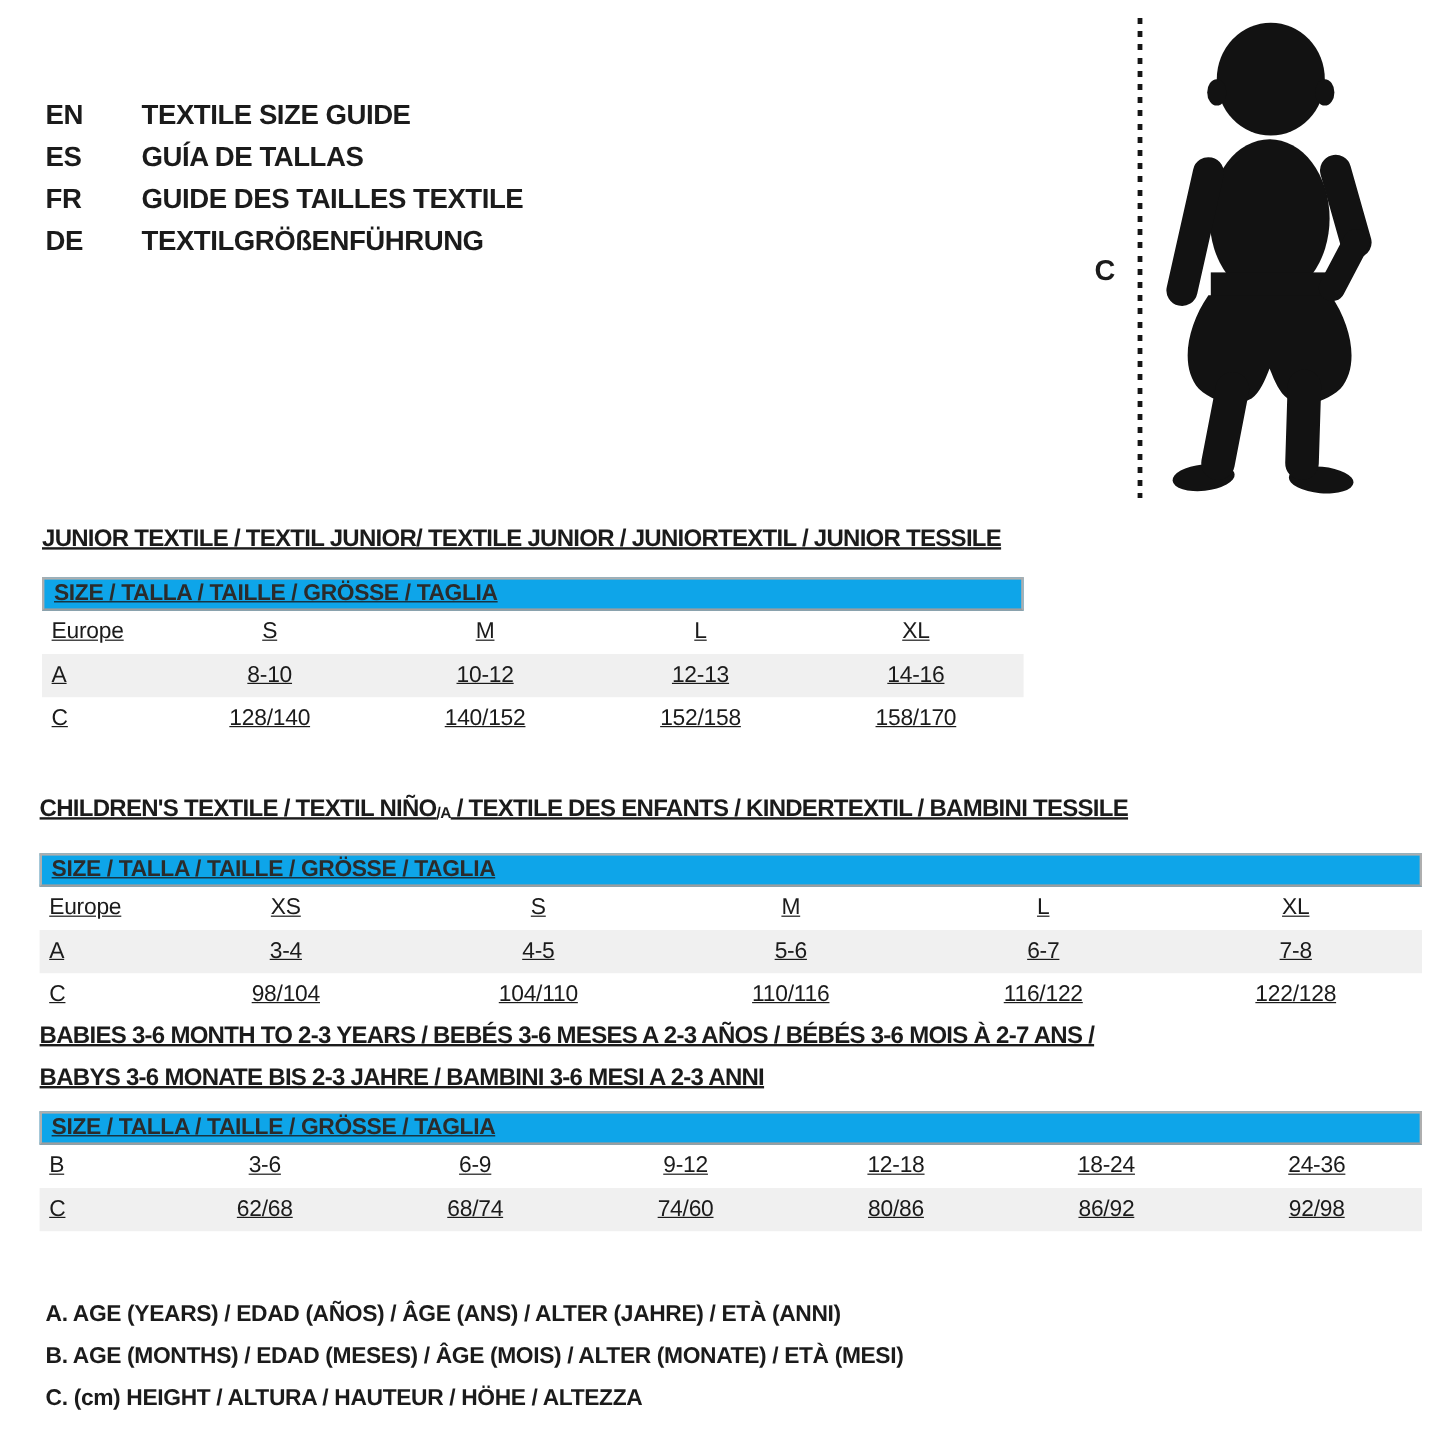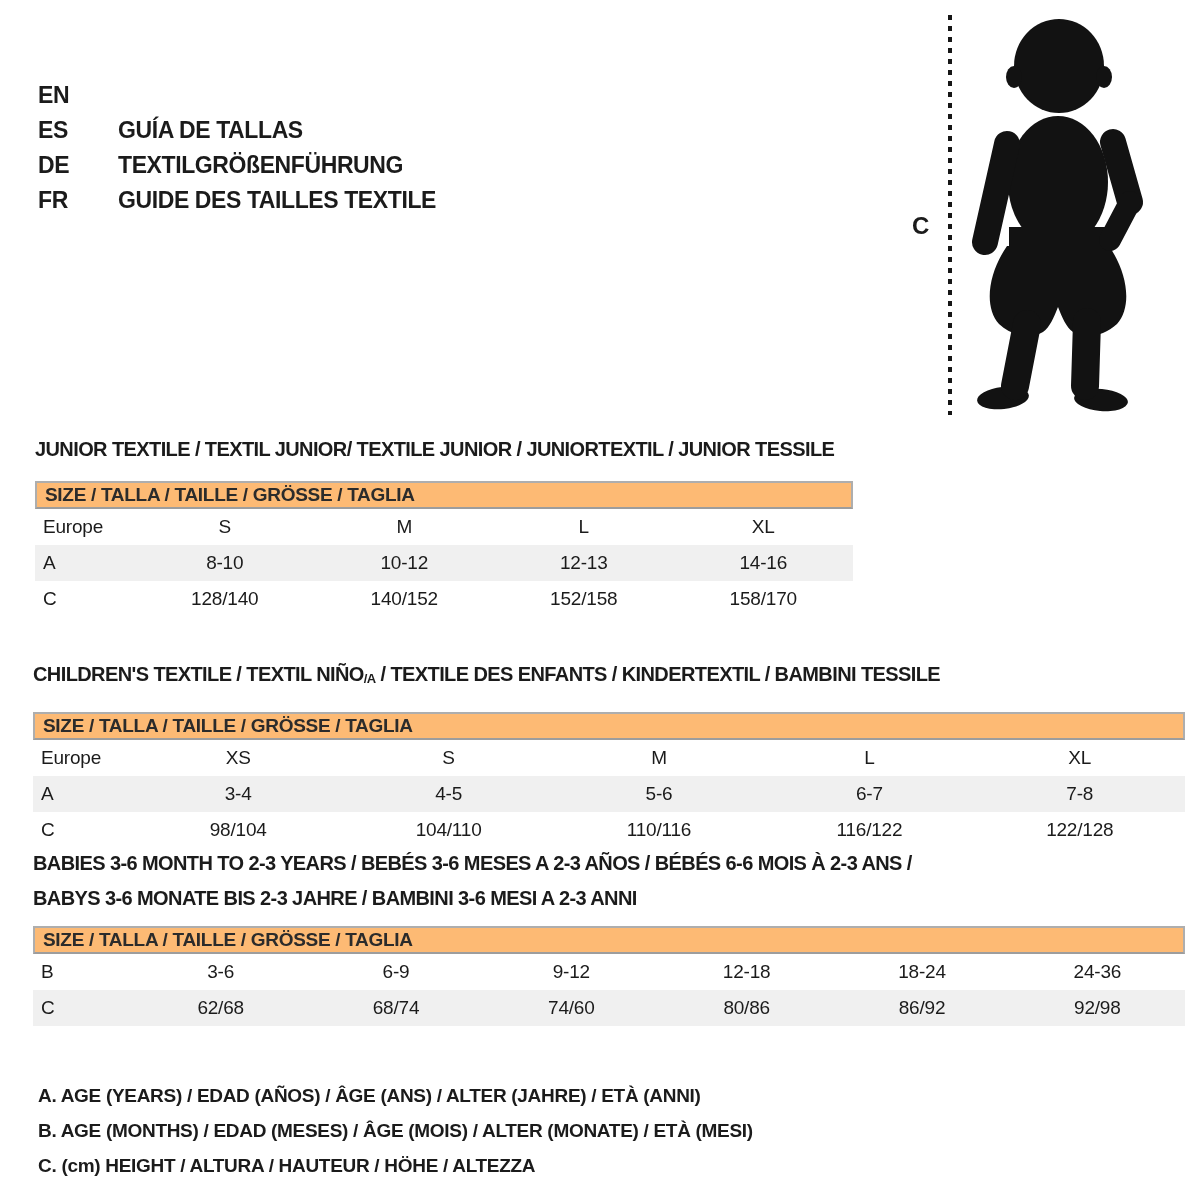--- a/index.html
+++ b/index.html
@@ -25,36 +25,36 @@
     position:absolute; left:948px; top:15px; width:4px; height:400px;
     background:repeating-linear-gradient(to bottom, #161616 0 5px, transparent 5px 11px);
   }
   .c-label {
     position:absolute; left:912px; top:212px;
     font-size:24px; font-weight:700;
   }
   .figure-svg { position:absolute; left:963px; top:12px; }
 
   
-  .section { position:absolute; }
+  .section { position:absolute;text-decoration:underline; }
   #sec-junior   { left:35px; top:437px; width:818px; }
   #sec-children { left:33px; top:662px; width:1152px; }
   #sec-babies   { left:33px; top:846px; width:1152px; }
 
   .sec-title {
     font-size:20px; font-weight:700; letter-spacing:-0.6px;
     line-height:24px; white-space:nowrap;
   }
   #sec-babies .sec-title { line-height:35px; }
   .title-sub { font-size:13px; vertical-align:-2px; font-weight:700; }
 
   .size-bar {
     margin-top:20px;
     height:28px; line-height:24px;
-    background:#fdba74;
+    background:#0ea5e9;
     border:2px solid #aeaeae; border-bottom-color:#9d9d9d;
     padding-left:8px;
     font-size:19px; font-weight:700; letter-spacing:-0.3px; color:#2b2b2b;
     white-space:nowrap; overflow:hidden;
   }
   #sec-children .size-bar { margin-top:21px; }
   #sec-babies .size-bar { margin-top:10px; }
 
   .trow { display:grid; align-items:center; height:36px; font-size:19px; letter-spacing:-0.2px; }
   .cols-4 { grid-template-columns:100px repeat(4,1fr); }
@@ -72,32 +72,33 @@
   }
 </style>
 </head>
 <body>
 
 <div id="page">
 
   <div class="lang-block">
     <div class="lang-row">
       <span class="lang-code">EN</span>
+      <span class="lang-label">TEXTILE SIZE GUIDE</span>
     </div>
     <div class="lang-row">
       <span class="lang-code">ES</span>
       <span class="lang-label">GUÍA DE TALLAS</span>
     </div>
     <div class="lang-row">
+      <span class="lang-code">FR</span>
+      <span class="lang-label">GUIDE DES TAILLES TEXTILE</span>
+    </div>
+    <div class="lang-row">
       <span class="lang-code">DE</span>
       <span class="lang-label">TEXTILGRÖßENFÜHRUNG</span>
-    </div>
-    <div class="lang-row">
-      <span class="lang-code">FR</span>
-      <span class="lang-label">GUIDE DES TAILLES TEXTILE</span>
     </div>
   </div>
 
   <div class="measure-line"></div>
   <div class="c-label">C</div>
   <svg class="figure-svg" width="200" height="400" viewBox="0 0 200 400">
     <g fill="#121212" stroke="none">
       <ellipse cx="96" cy="54" rx="45" ry="47"></ellipse>
       <ellipse cx="51" cy="65" rx="8" ry="11"></ellipse>
       <ellipse cx="141" cy="65" rx="8" ry="11"></ellipse>
@@ -168,21 +169,21 @@
       <div class="cell">98/104</div>
       <div class="cell">104/110</div>
       <div class="cell">110/116</div>
       <div class="cell">116/122</div>
       <div class="cell">122/128</div>
     </div>
   </div>
 
   <div class="section" id="sec-babies">
     <div class="sec-title">
-      <div>BABIES 3-6 MONTH TO 2-3 YEARS / BEBÉS 3-6 MESES A 2-3 AÑOS / BÉBÉS 6-6 MOIS À 2-3 ANS /</div>
+      <div>BABIES 3-6 MONTH TO 2-3 YEARS / BEBÉS 3-6 MESES A 2-3 AÑOS / BÉBÉS 3-6 MOIS À 2-7 ANS /</div>
       <div>BABYS 3-6 MONATE BIS 2-3 JAHRE / BAMBINI 3-6 MESI A 2-3 ANNI</div>
     </div>
     <div class="size-bar">SIZE / TALLA / TAILLE / GRÖSSE / TAGLIA</div>
     <div class="trow cols-6">
       <div class="cell key">B</div>
       <div class="cell">3-6</div>
       <div class="cell">6-9</div>
       <div class="cell">9-12</div>
       <div class="cell">12-18</div>
       <div class="cell">18-24</div>

